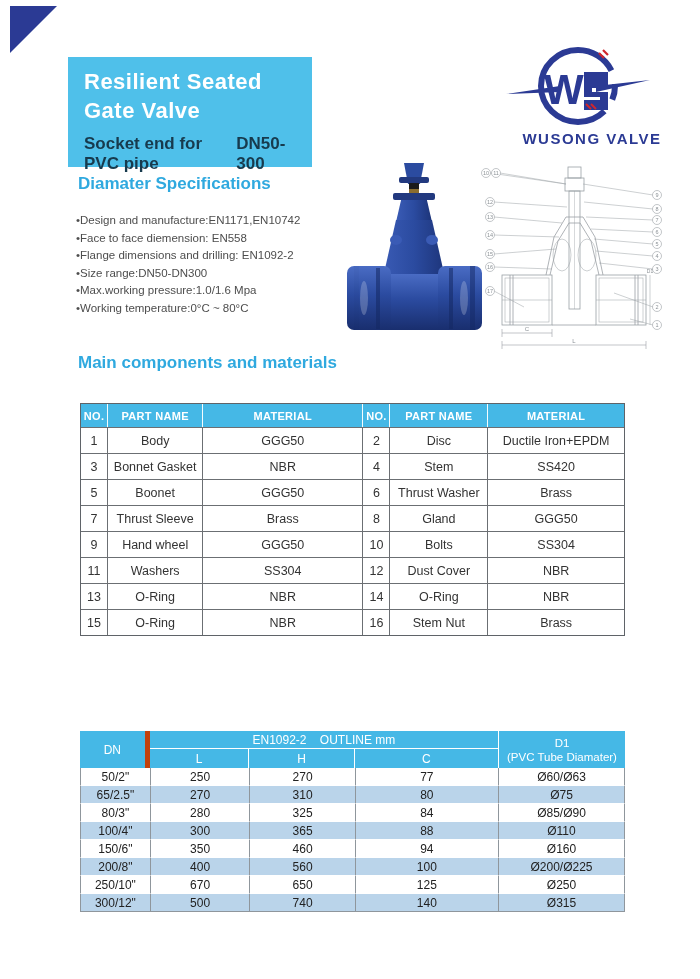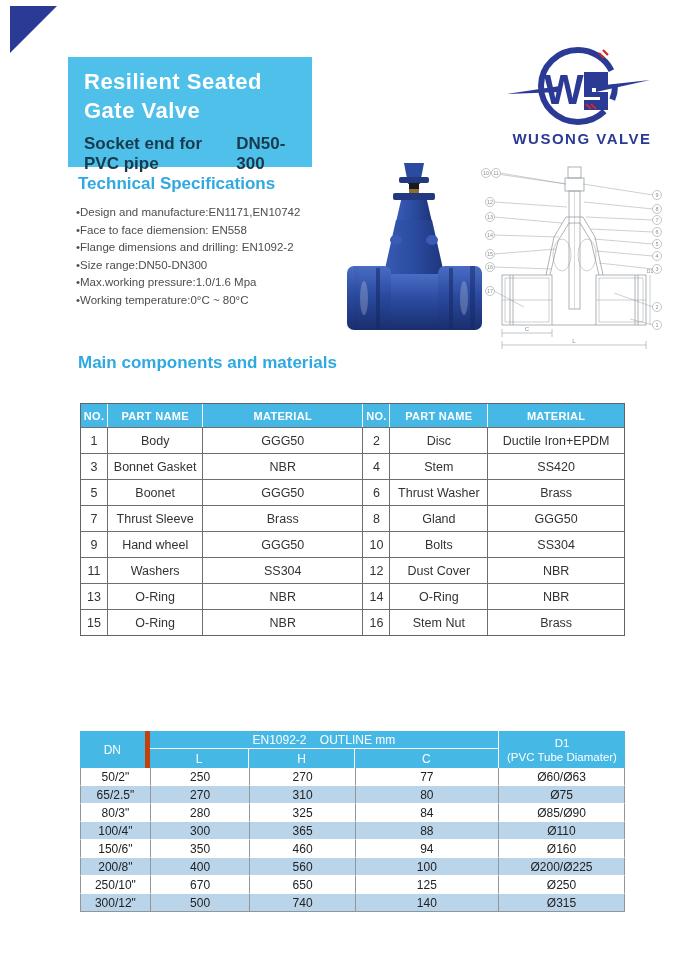--- a/index.html
+++ b/index.html
@@ -19,30 +19,30 @@
     background:#4FC0EA; color:#fff; padding:10px 16px 0 16px;
   }
   .header-title { font-size:22px; font-weight:bold; line-height:29px; letter-spacing:.5px; }
   .header-sub {
     display:flex; justify-content:space-between; margin-top:9px;
     font-size:17px; font-weight:bold; color:#173A4D;
   }
   
   .logo-wrap { position:absolute; left:498px; top:42px; width:160px; height:125px; }
   .brand-name {
-    position:absolute; left:4px; top:88px; width:160px; text-align:center;
+    position:absolute; left:14px; top:88px; width:160px; text-align:center;
     font-size:15px; font-weight:bold; color:#2B3A94; letter-spacing:1.5px;
   }
   
   .section-title { position:absolute; left:78px; color:#2FA9DF; font-size:17px; font-weight:600; }
   .st-tech { top:174px; }
   .st-comp { top:353px; }
   .st-dim  { top:689px; }
   
-  .spec-list { position:absolute; left:76px; top:204px; width:300px; list-style:none; }
+  .spec-list { position:absolute; left:76px; top:212px; width:300px; list-style:none; }
   .spec-list li { font-size:11.5px; color:#4d4d4d; line-height:17.5px; }
   
   .valve-photo   { position:absolute; left:346px; top:162px; }
   .valve-drawing { position:absolute; left:480px; top:157px; }
   
   table { border-collapse:separate; border-spacing:0; }
   .t1 {
     position:absolute; left:80px; top:403px; width:545px;
     font-size:12.5px; color:#333; text-align:center;
     border:1px solid #5f6368;
@@ -103,21 +103,21 @@
 
       <text x="46" y="62" font-family="Liberation Sans, sans-serif" font-size="42" font-weight="bold" fill="#2B3A94">W</text>
 
       <path d="M86,30 h24 v16 h-16 v4 h16 v18 h-24 v-10 h16 v-3 h-16 z" fill="#2B3A94"></path>
       <line x1="88" y1="62" x2="93" y2="67" stroke="#D1262C" stroke-width="2"></line>
       <line x1="93" y1="62" x2="98" y2="67" stroke="#D1262C" stroke-width="2"></line>
     </svg>
     <div class="brand-name">WUSONG VALVE</div>
   </div>
 
-  <div class="section-title st-tech">Technical Specifications</div>
+  <div class="section-title st-tech">Diamater Specifications</div>
 
   <ul class="spec-list">
     <li>•Design and manufacture:EN1171,EN10742</li>
     <li>•Face to face diemension: EN558</li>
     <li>•Flange dimensions and drilling: EN1092-2</li>
     <li>•Size range:DN50-DN300</li>
     <li>•Max.working pressure:1.0/1.6 Mpa</li>
     <li>•Working temperature:0°C ~ 80°C</li>
   </ul>
 

